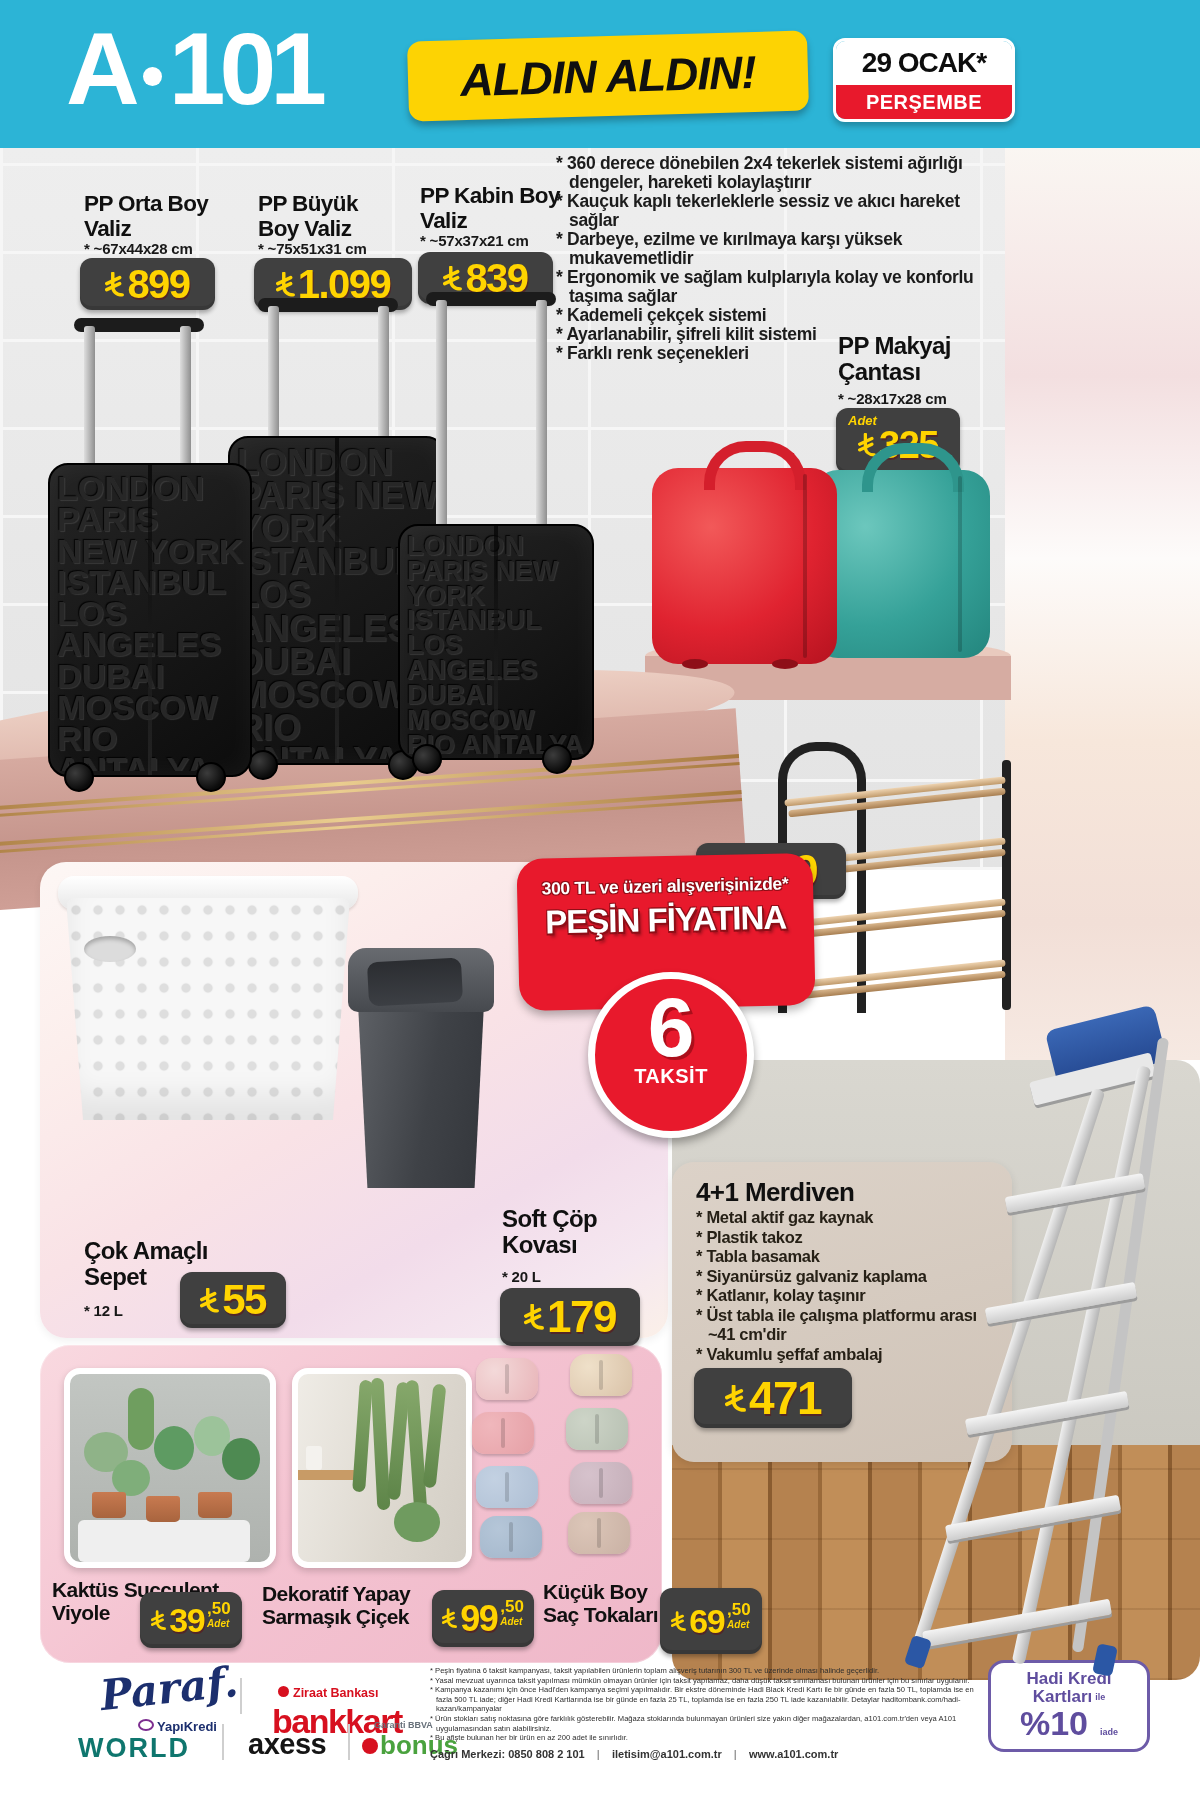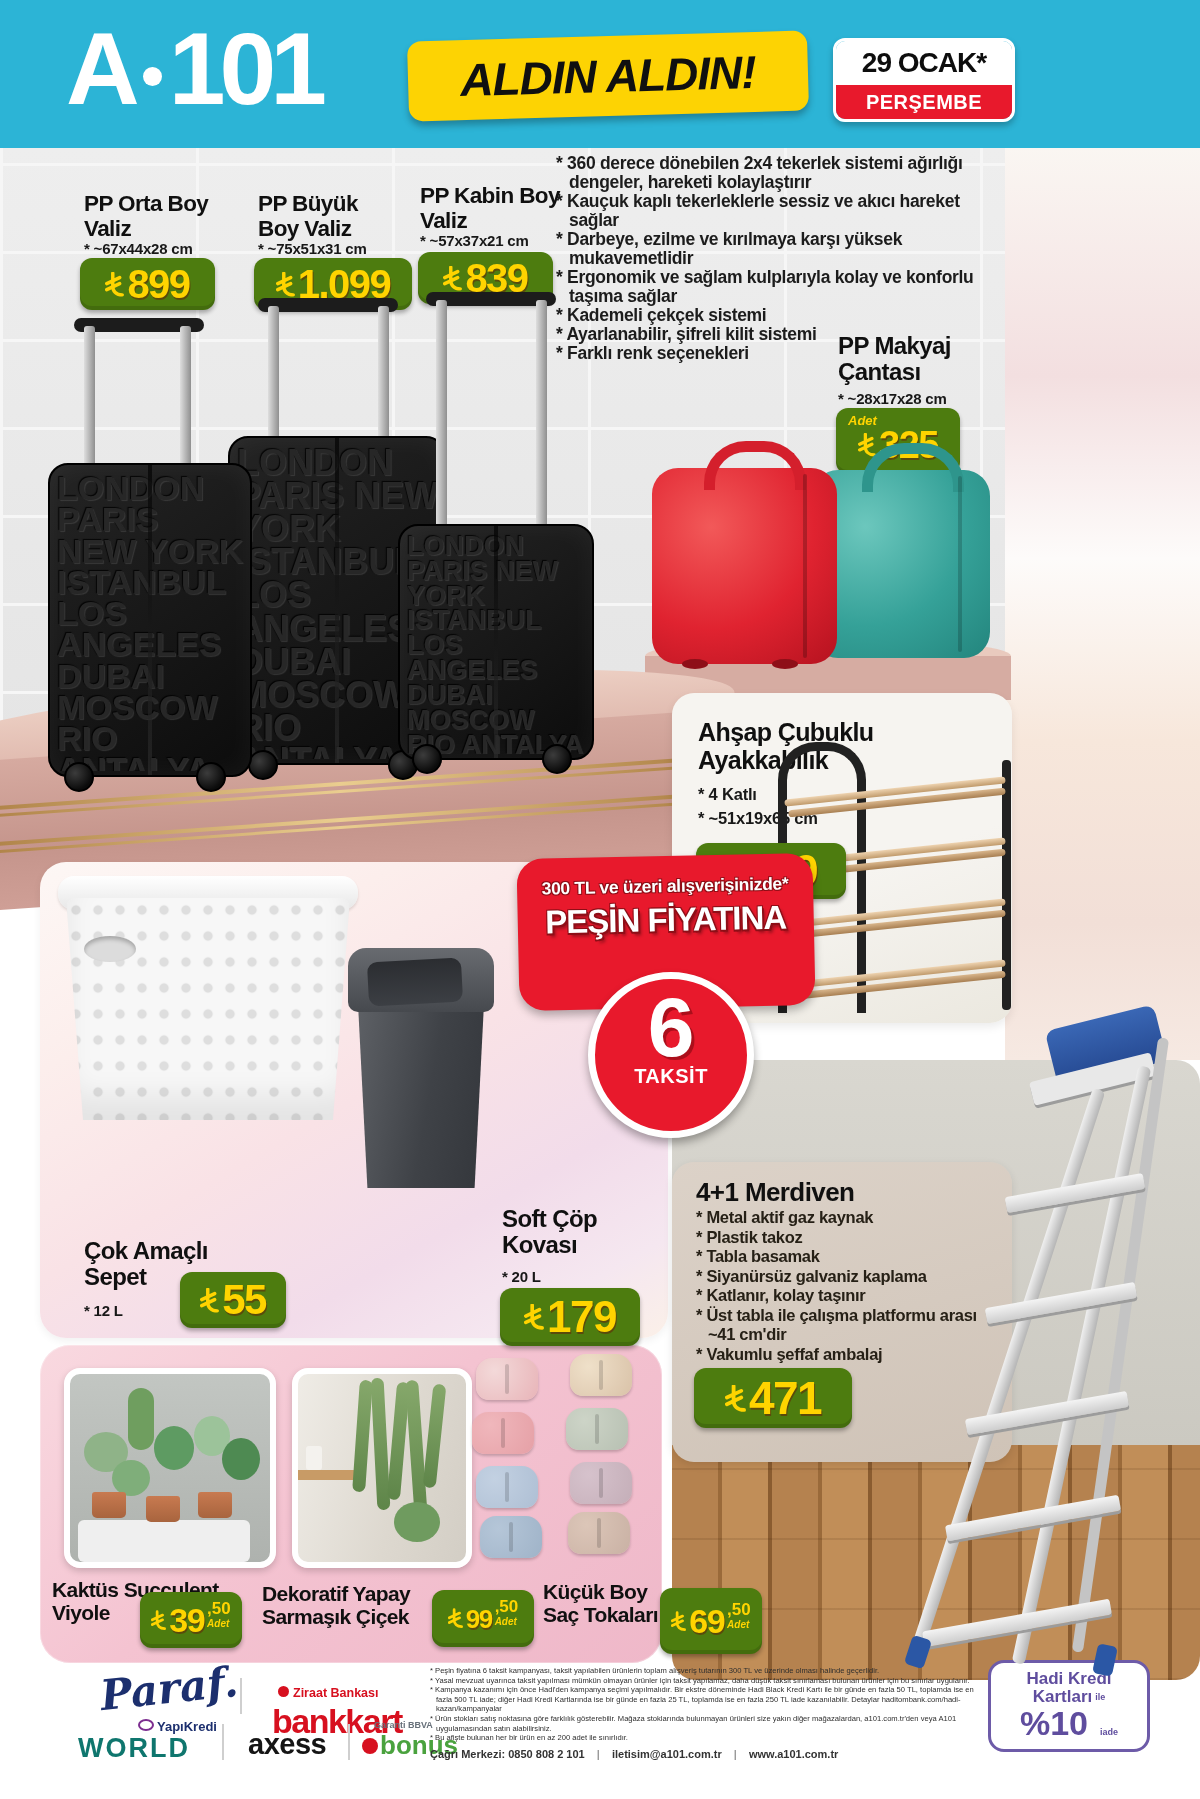--- a/index.html
+++ b/index.html
@@ -87,21 +87,21 @@
   .ptitle{position:absolute;font-weight:800;color:#101010;letter-spacing:-.6px;line-height:1.1;}
   .psize{position:absolute;font-weight:700;color:#181818;font-size:15px;letter-spacing:-.2px;}
   .feat{position:absolute;left:556px;top:154px;width:446px;margin:0;padding:0;list-style:none;
         font-size:17.5px;line-height:19px;font-weight:700;color:#1c1c1c;letter-spacing:-.3px;}
   .feat li{padding-left:13px;text-indent:-13px;}
   .mfeat{position:absolute;left:24px;top:46px;width:302px;margin:0;padding:0;list-style:none;
          font-size:16.5px;line-height:19.5px;font-weight:700;color:#262016;letter-spacing:-.3px;}
   .mfeat li{padding-left:12px;text-indent:-12px;}
 
   
-  .tag{position:absolute;background:#4d7c0f;border-radius:12px;display:flex;align-items:center;
+  .tag{position:absolute;background:#404040;border-radius:12px;display:flex;align-items:center;
        justify-content:center;gap:3px;color:#ffd400;box-shadow:0 3px 4px rgba(0,0,0,.3),inset 0 -4px 0 rgba(0,0,0,.12);}
   .amount{font-weight:900;letter-spacing:-1.5px;line-height:1;text-shadow:1px 2px 0 rgba(110,0,5,.4);}
   .lira{flex:0 0 auto;}
   .frac{display:flex;flex-direction:column;align-items:flex-start;line-height:1;margin-top:-12px;}
   .frac .dec{font-weight:900;font-size:17px;}
   .frac .unit{font-weight:800;font-style:italic;font-size:10px;margin-top:2px;}
   .adet-corner{position:absolute;top:5px;left:12px;font-size:13px;font-weight:800;font-style:italic;color:#ffd400;}
 
   
   .promo{position:absolute;left:518px;top:856px;width:296px;height:152px;background:#e8192c;border-radius:26px;
@@ -275,25 +275,20 @@
     <div class="pullbar" style="left:138px;top:8px;height:228px;"></div>
     <div class="shell" style="left:0;top:232px;width:192px;height:232px;">
       <div class="emb" style="font-size:27px;">LONDON PARIS NEW YORK ISTANBUL LOS ANGELES DUBAI MOSCOW RIO ANTALYA PUNTA CANA BAHAMAS</div>
     </div>
     <div class="wheel" style="left:14px;top:452px;"></div>
     <div class="wheel" style="left:144px;top:452px;"></div>
   </div>
 
   <div class="pinkcard"></div>
 
-  <div class="whitecard">
-    <div class="ptitle" style="left:26px;top:26px;width:210px;font-size:25px;">Ahşap Çubuklu Ayakkabılık</div>
-    <div class="psize" style="left:26px;top:92px;font-size:16.5px;">* 4 Katlı</div>
-    <div class="psize" style="left:26px;top:116px;font-size:16.5px;">* ~51x19x65 cm</div>
-  </div>
   <div class="tag" style="left:696px;top:843px;width:150px;height:56px;z-index:7;">
     <svg class="lira" width="20" height="26" viewBox="0 0 22 28">
         <path d="M9 1 v15 c0 6 4 10 11 10 M2 13 L17 6 M2 20 L17 13" fill="none" stroke="#ffd400" stroke-width="4" stroke-linecap="round"></path>
       </svg>
     <span class="amount" style="font-size:44px;">189</span>
   </div>
   <div class="rack">
     <div class="loop"></div>
     <div class="post"></div>
     <div class="rod rodA" style="left:14px;top:58px;width:222px;"></div>
@@ -431,21 +426,21 @@
         <span class="dec">,50</span>
         <span class="unit">Adet</span>
       </span>
   </div>
 
   <div class="ptitle" style="left:262px;top:1582px;width:158px;font-size:21px;z-index:13;">Dekoratif Yapay Sarmaşık Çiçek</div>
   <div class="tag" style="left:432px;top:1590px;width:102px;height:57px;z-index:14;">
     <svg class="lira" width="15" height="21" viewBox="0 0 22 28">
         <path d="M9 1 v15 c0 6 4 10 11 10 M2 13 L17 6 M2 20 L17 13" fill="none" stroke="#ffd400" stroke-width="4" stroke-linecap="round"></path>
       </svg>
-    <span class="amount" style="font-size:26px;">99</span>
+    <span class="amount" style="font-size:36px;">99</span>
     <span class="frac">
         <span class="dec">,50</span>
         <span class="unit">Adet</span>
       </span>
   </div>
 
   <div class="ptitle" style="left:543px;top:1580px;width:118px;font-size:21px;z-index:13;">Küçük Boy Saç Tokaları</div>
   <div class="tag" style="left:660px;top:1588px;width:102px;height:66px;z-index:14;">
     <svg class="lira" width="15" height="21" viewBox="0 0 22 28">
         <path d="M9 1 v15 c0 6 4 10 11 10 M2 13 L17 6 M2 20 L17 13" fill="none" stroke="#ffd400" stroke-width="4" stroke-linecap="round"></path>

